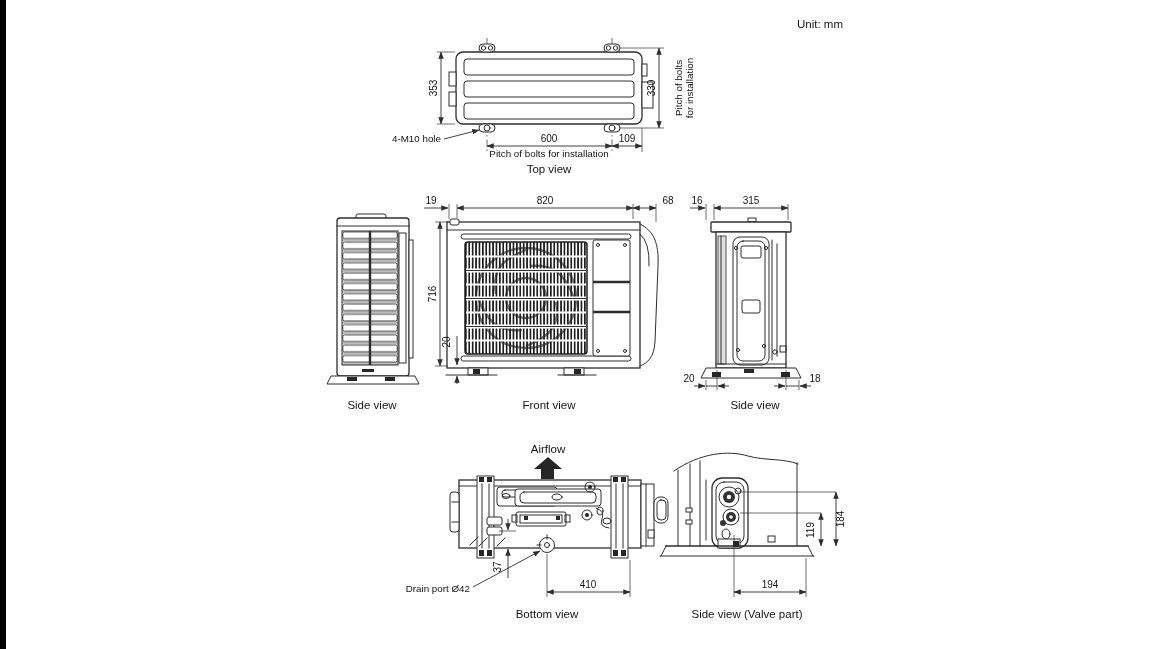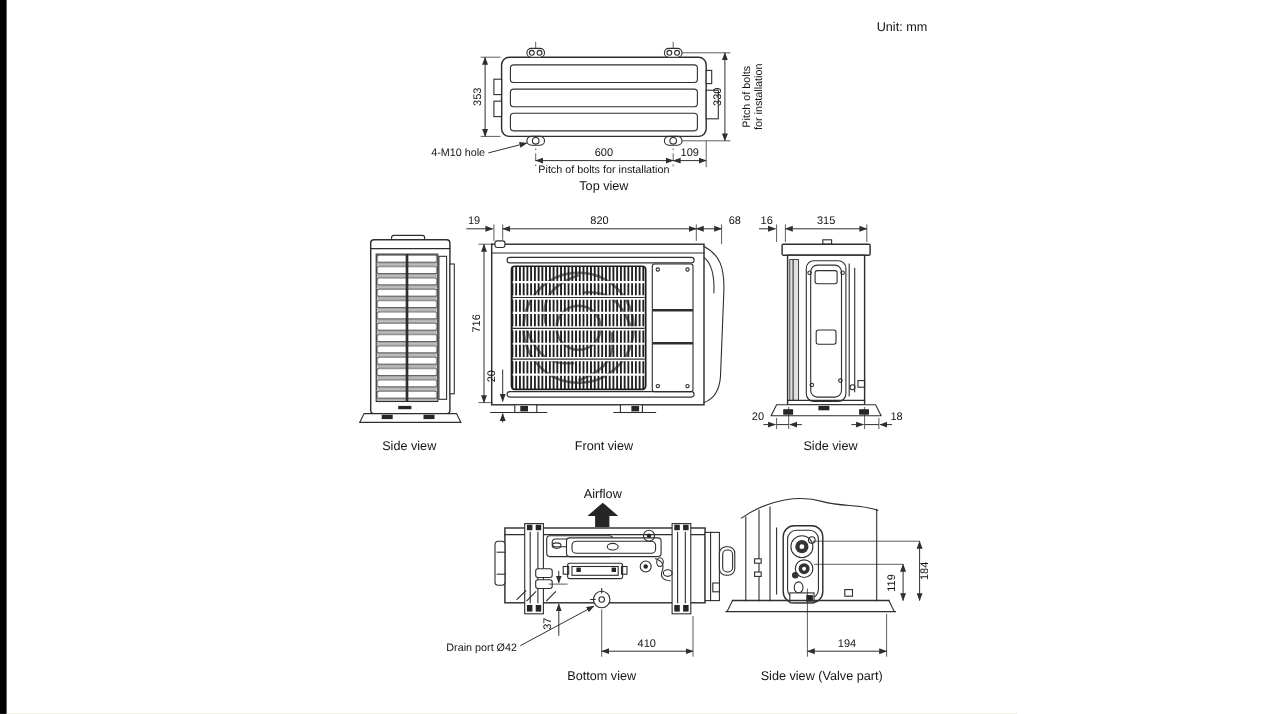--- a/index.html
+++ b/index.html
@@ -1,16 +1,16 @@
 <!DOCTYPE html>
 <html><head>
 <meta charset="utf-8">
 <style>
   html,body{margin:0;padding:0;background:#ffffff;}
-  .frame{position:relative;width:1170px;height:649px;background:#4d7c0f;overflow:hidden;}
+  .frame{position:relative;width:1170px;height:649px;background:#0ea5e9;overflow:hidden;}
   svg{display:block;}
   svg .ln{stroke:#2e2e2e;fill:none;stroke-width:1;stroke-linecap:square;}
   svg .ln2{stroke:#2e2e2e;fill:none;stroke-width:1.4;stroke-linecap:square;}
   svg .fw{fill:#ffffff;stroke:#2e2e2e;stroke-width:1;}
   svg .fw2{fill:#ffffff;stroke:#2e2e2e;stroke-width:1.3;}
   svg .dk{fill:#262626;stroke:none;}
   svg .dim{stroke:#2e2e2e;stroke-width:0.9;fill:none;}
   svg .ext{stroke:#2e2e2e;stroke-width:0.7;fill:none;}
   svg .cl{stroke:#2e2e2e;stroke-width:0.7;fill:none;stroke-dasharray:7 3 1.5 3;}
   svg .fan{stroke:#787878;fill:none;stroke-width:2.4;}

